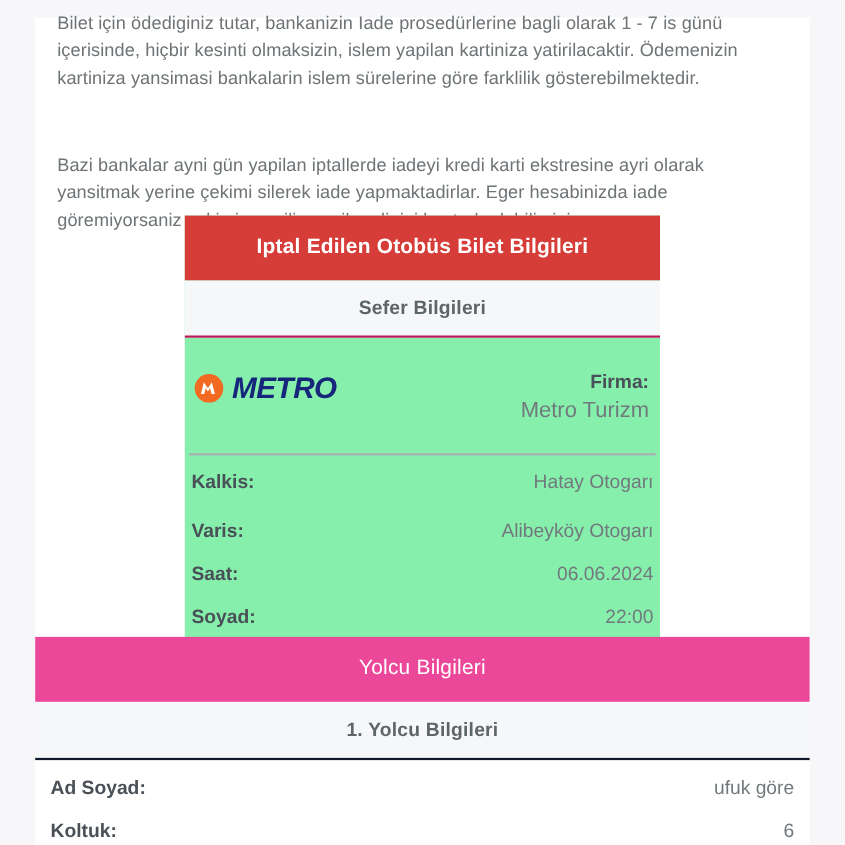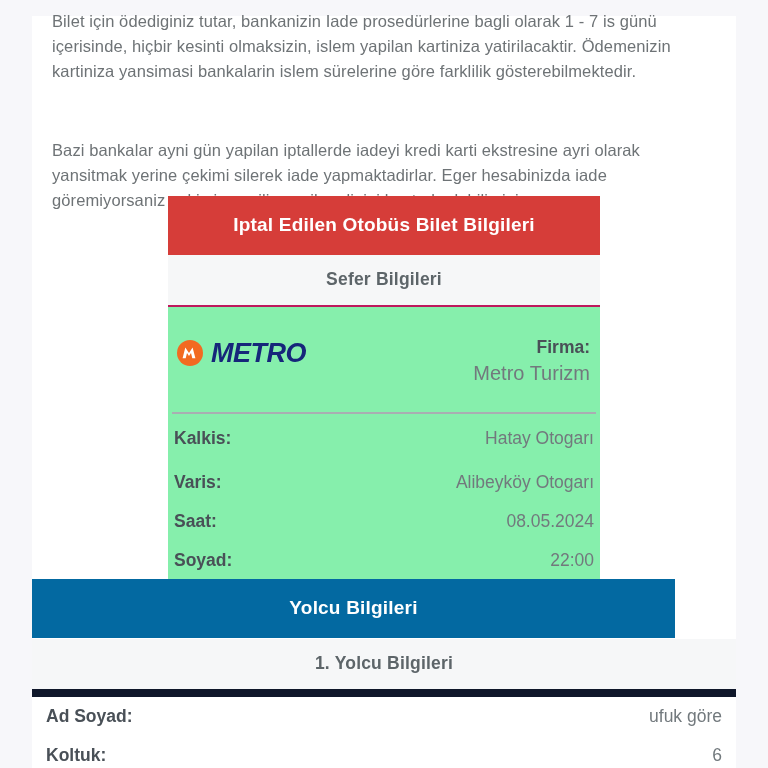--- a/index.html
+++ b/index.html
@@ -143,42 +143,42 @@
     color: #72797d;
     font-size: 17.5px;
   }
   .info-row.first { padding-top: 14px; height: 44px; }
 
   
   .passenger-banner {
     position: absolute;
     left: 0px;
     top: 563px;
-    width: 643px;
-    background: #0369a1;
+    width: 704px;
+    background: #ec4899;
     color: #ffffff;
     text-align: center;
     font-size: 19px;
-    font-weight: bold;
+    font-weight: normal;
     padding: 18px 10px 19px;
     box-sizing: border-box;
     letter-spacing: 0.2px;
   }
   .passenger-sub {
     position: absolute;
     left: 0px;
     top: 623px;
     width: 704px;
     background: #f6f7f8;
     color: #5d6569;
     text-align: center;
     font-size: 17.5px;
     font-weight: bold;
     padding: 14px 10px 15px;
-    border-bottom: 8px solid #0f172a;
+    border-bottom: 2px solid #0f172a;
     box-sizing: border-box;
     letter-spacing: 0.2px;
   }
   .passenger-rows {
     position: absolute;
     left: 0px;
     top: 690px;
     width: 704px;
     box-sizing: border-box;
     padding: 0 10px;
@@ -225,21 +225,21 @@
       <div class="info-row first">
         <span class="lbl">Kalkis:</span>
         <span class="val">Hatay Otogarı</span>
       </div>
       <div class="info-row">
         <span class="lbl">Varis:</span>
         <span class="val">Alibeyköy Otogarı</span>
       </div>
       <div class="info-row">
         <span class="lbl">Saat:</span>
-        <span class="val">08.05.2024</span>
+        <span class="val">06.06.2024</span>
       </div>
       <div class="info-row">
         <span class="lbl">Soyad:</span>
         <span class="val">22:00</span>
       </div>
     </div>
 
     <div class="passenger-banner">Yolcu Bilgileri</div>
     <div class="passenger-sub">1. Yolcu Bilgileri</div>
 

